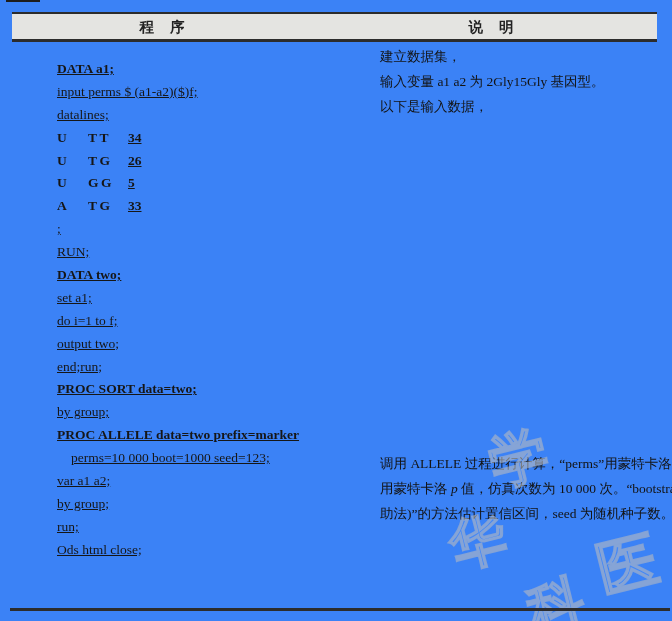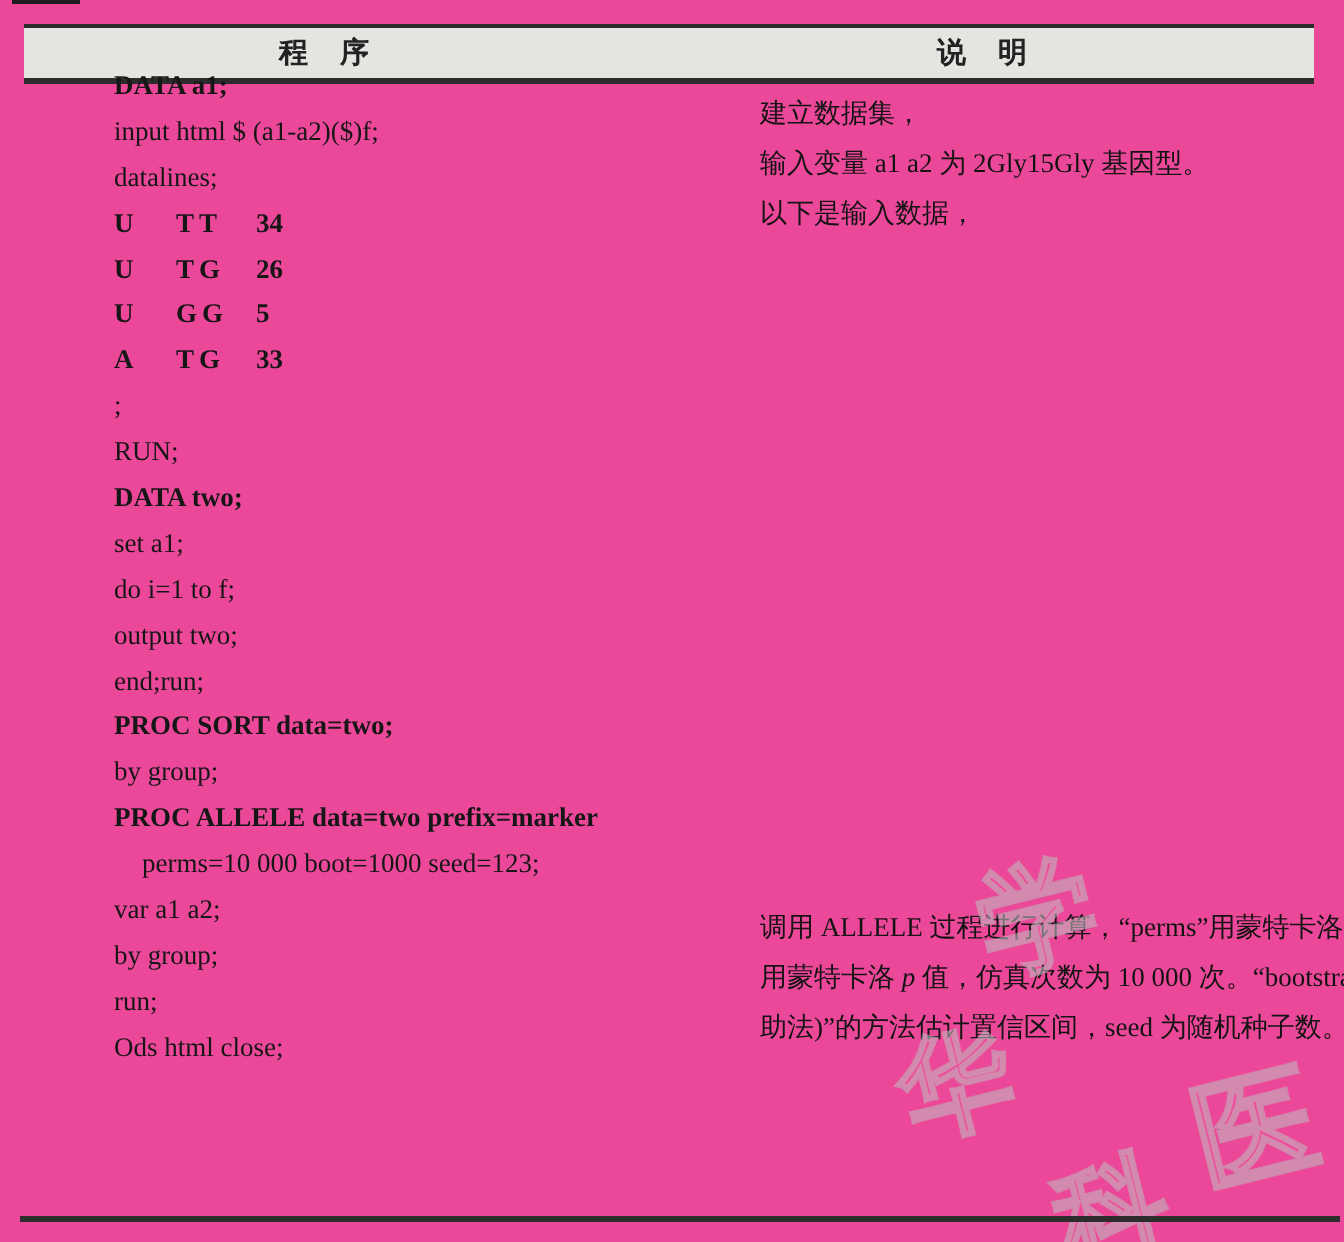--- a/index.html
+++ b/index.html
@@ -1,19 +1,19 @@
 <!DOCTYPE html>
 <html><head>
 <meta charset="utf-8">
 <style>
   html,body{margin:0;padding:0;background:#ffffff;}
   #page{
     position:relative;
     width:672px;height:621px;
-    background:#ec4899;
+    background:#3b82f6;
     overflow:hidden;
     font-family:"Liberation Serif", serif;
     color:#161616;
   }
   
   .scan-mark{position:absolute;left:6px;top:0;width:34px;height:2px;background:#1d1d1d;}
   
   .rule{position:absolute;background:#2c2c2c;}
   .rule.top{left:12px;top:12px;width:645px;height:2px;}
   .rule.head-bottom{left:12px;top:39px;width:645px;height:3px;}
@@ -25,22 +25,23 @@
   }
   .head-label{
     position:absolute;top:17px;height:20px;
     font-size:14.5px;font-weight:bold;color:#222;
     letter-spacing:16px;text-align:center;line-height:20px;
   }
   .head-label.program{left:12px;width:300px;padding-left:16px;box-sizing:border-box;}
   .head-label.note{left:336px;width:310px;padding-left:16px;box-sizing:border-box;}
   
   #code-col{
-    position:absolute;left:57px;top:34px;width:280px;
+    position:absolute;left:57px;top:60px;width:280px;
     font-size:13.5px;
+    text-decoration:underline;
   }
   .code-line{height:22.9px;white-space:pre;line-height:18px;}
   .code-line.indent{padding-left:14px;}
   .code-line .b{font-weight:bold;}
   .data-row{font-weight:bold;}
   .data-row .c0{display:inline-block;width:31px;}
   .data-row .c1{display:inline-block;width:40px;letter-spacing:2.5px;}
   
   .note-block{
     position:absolute;left:338px;width:324px;
@@ -73,21 +74,21 @@
   <div class="scan-mark"></div>
 
   <div class="rule top"></div>
   <div class="head-band"></div>
   <div class="head-label program">程序</div>
   <div class="head-label note">说明</div>
   <div class="rule head-bottom"></div>
 
   <div id="code-col">
       <div class="code-line"><span class="b">DATA a1;</span></div>
-      <div class="code-line"><span>input html $ (a1-a2)($)f;</span></div>
+      <div class="code-line"><span>input perms $ (a1-a2)($)f;</span></div>
       <div class="code-line"><span>datalines;</span></div>
       <div class="code-line data-row"><span class="c0">U</span><span class="c1">TT</span><span class="c2">34</span></div>
       <div class="code-line data-row"><span class="c0">U</span><span class="c1">TG</span><span class="c2">26</span></div>
       <div class="code-line data-row"><span class="c0">U</span><span class="c1">GG</span><span class="c2">5</span></div>
       <div class="code-line data-row"><span class="c0">A</span><span class="c1">TG</span><span class="c2">33</span></div>
       <div class="code-line"><span>;</span></div>
       <div class="code-line"><span>RUN;</span></div>
       <div class="code-line"><span class="b">DATA two;</span></div>
       <div class="code-line"><span>set a1;</span></div>
       <div class="code-line"><span>do i=1 to f;</span></div>

